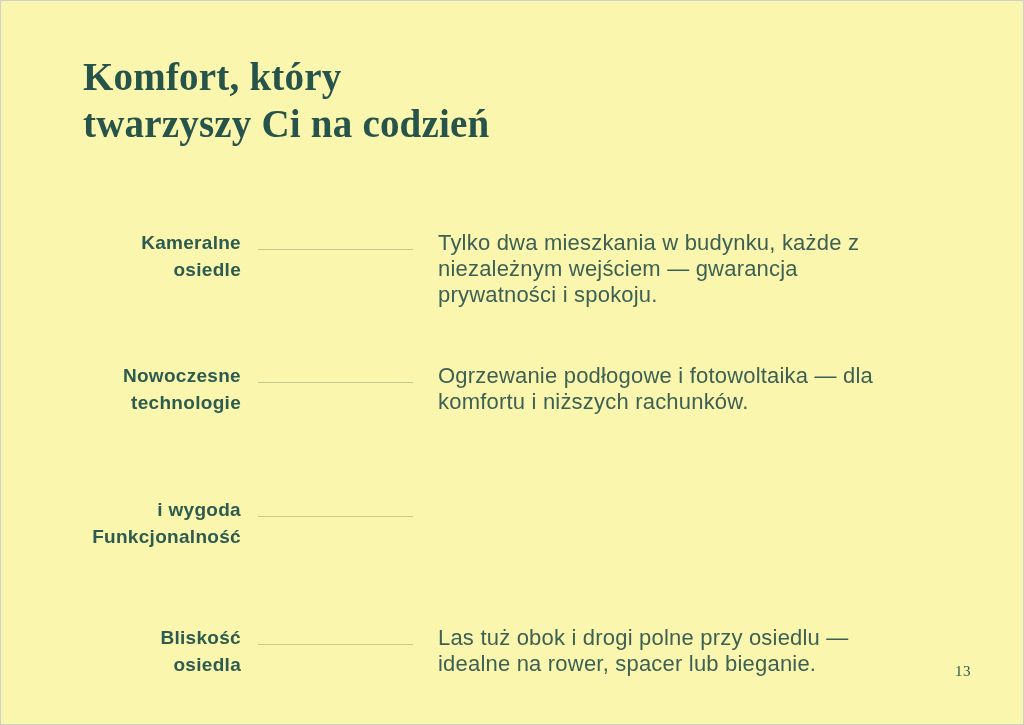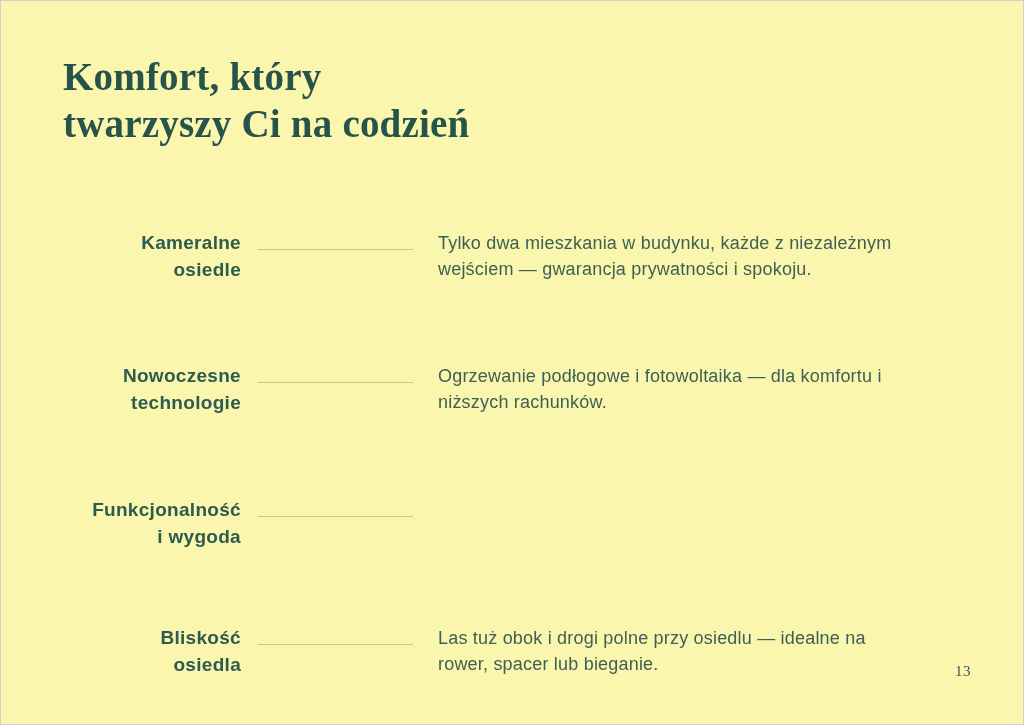--- a/index.html
+++ b/index.html
@@ -28,21 +28,21 @@
     position: absolute;
     left: 62px;
     top: 52px;
     font-family: "Liberation Serif", serif;
     font-weight: bold;
     font-size: 39px;
     line-height: 47px;
     color: var(--title-color);
     letter-spacing: 0.2px;
   }
-  .title span { display: block; }
+  .title span { display: block; margin-left: 20px; }
   .feature {
     position: absolute;
     left: 0;
     width: 1024px;
     height: 70px;
     margin-top: 28px;
   }
   .feature .label {
     position: absolute;
     left: 62px;
@@ -62,21 +62,21 @@
     top: 20px;
     width: 155px;
     height: 0;
     border-top: 1.5px solid var(--line-color);
   }
   .feature .desc {
     position: absolute;
     left: 437px;
     top: 1px;
     width: 470px;
-    font-size: 18px;
+    font-size: 22px;
     line-height: 26px;
     color: var(--desc-color);
     letter-spacing: 0.2px;
   }
   .row-0 { top: 200px; }
   .row-1 { top: 333px; padding-left: 14px; }
   .row-2 { top: 467px; }
   .row-3 { top: 595px; }
   .page-number {
     position: absolute;
@@ -111,22 +111,22 @@
     <div class="label">
       <span>Nowoczesne</span>
       <span>technologie</span>
     </div>
     <div class="connector"></div>
     <div class="desc">Ogrzewanie podłogowe i fotowoltaika — dla komfortu i niższych rachunków.</div>
   </div>
 
   <div class="feature row-2">
     <div class="label">
+      <span>i wygoda</span>
       <span>Funkcjonalność</span>
-      <span>i wygoda</span>
     </div>
     <div class="connector"></div>
   </div>
 
   <div class="feature row-3">
     <div class="label">
       <span>Bliskość</span>
       <span>osiedla</span>
     </div>
     <div class="connector"></div>

